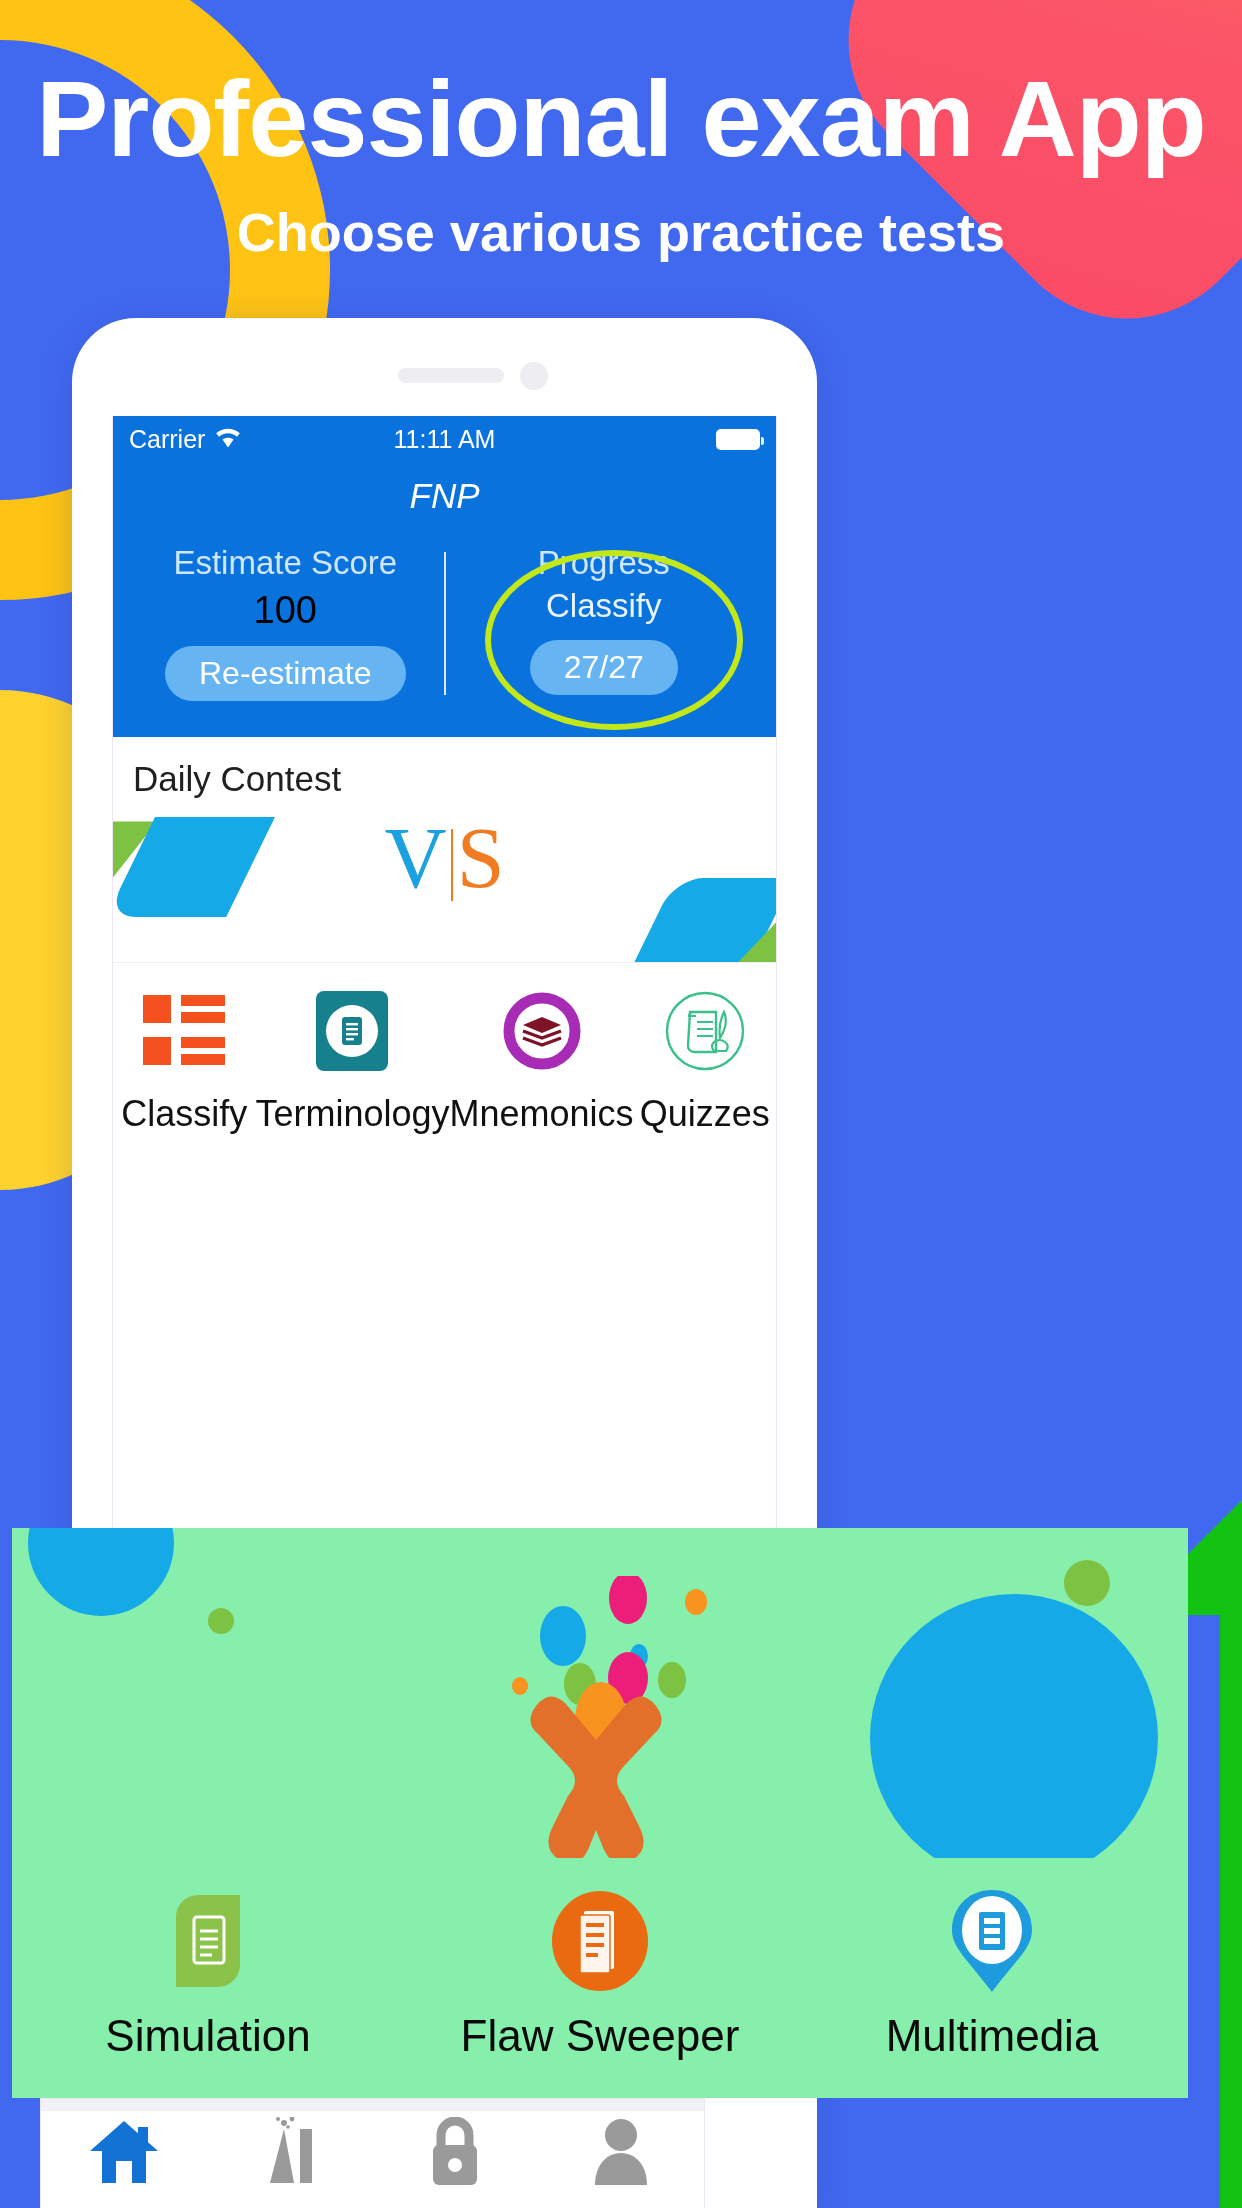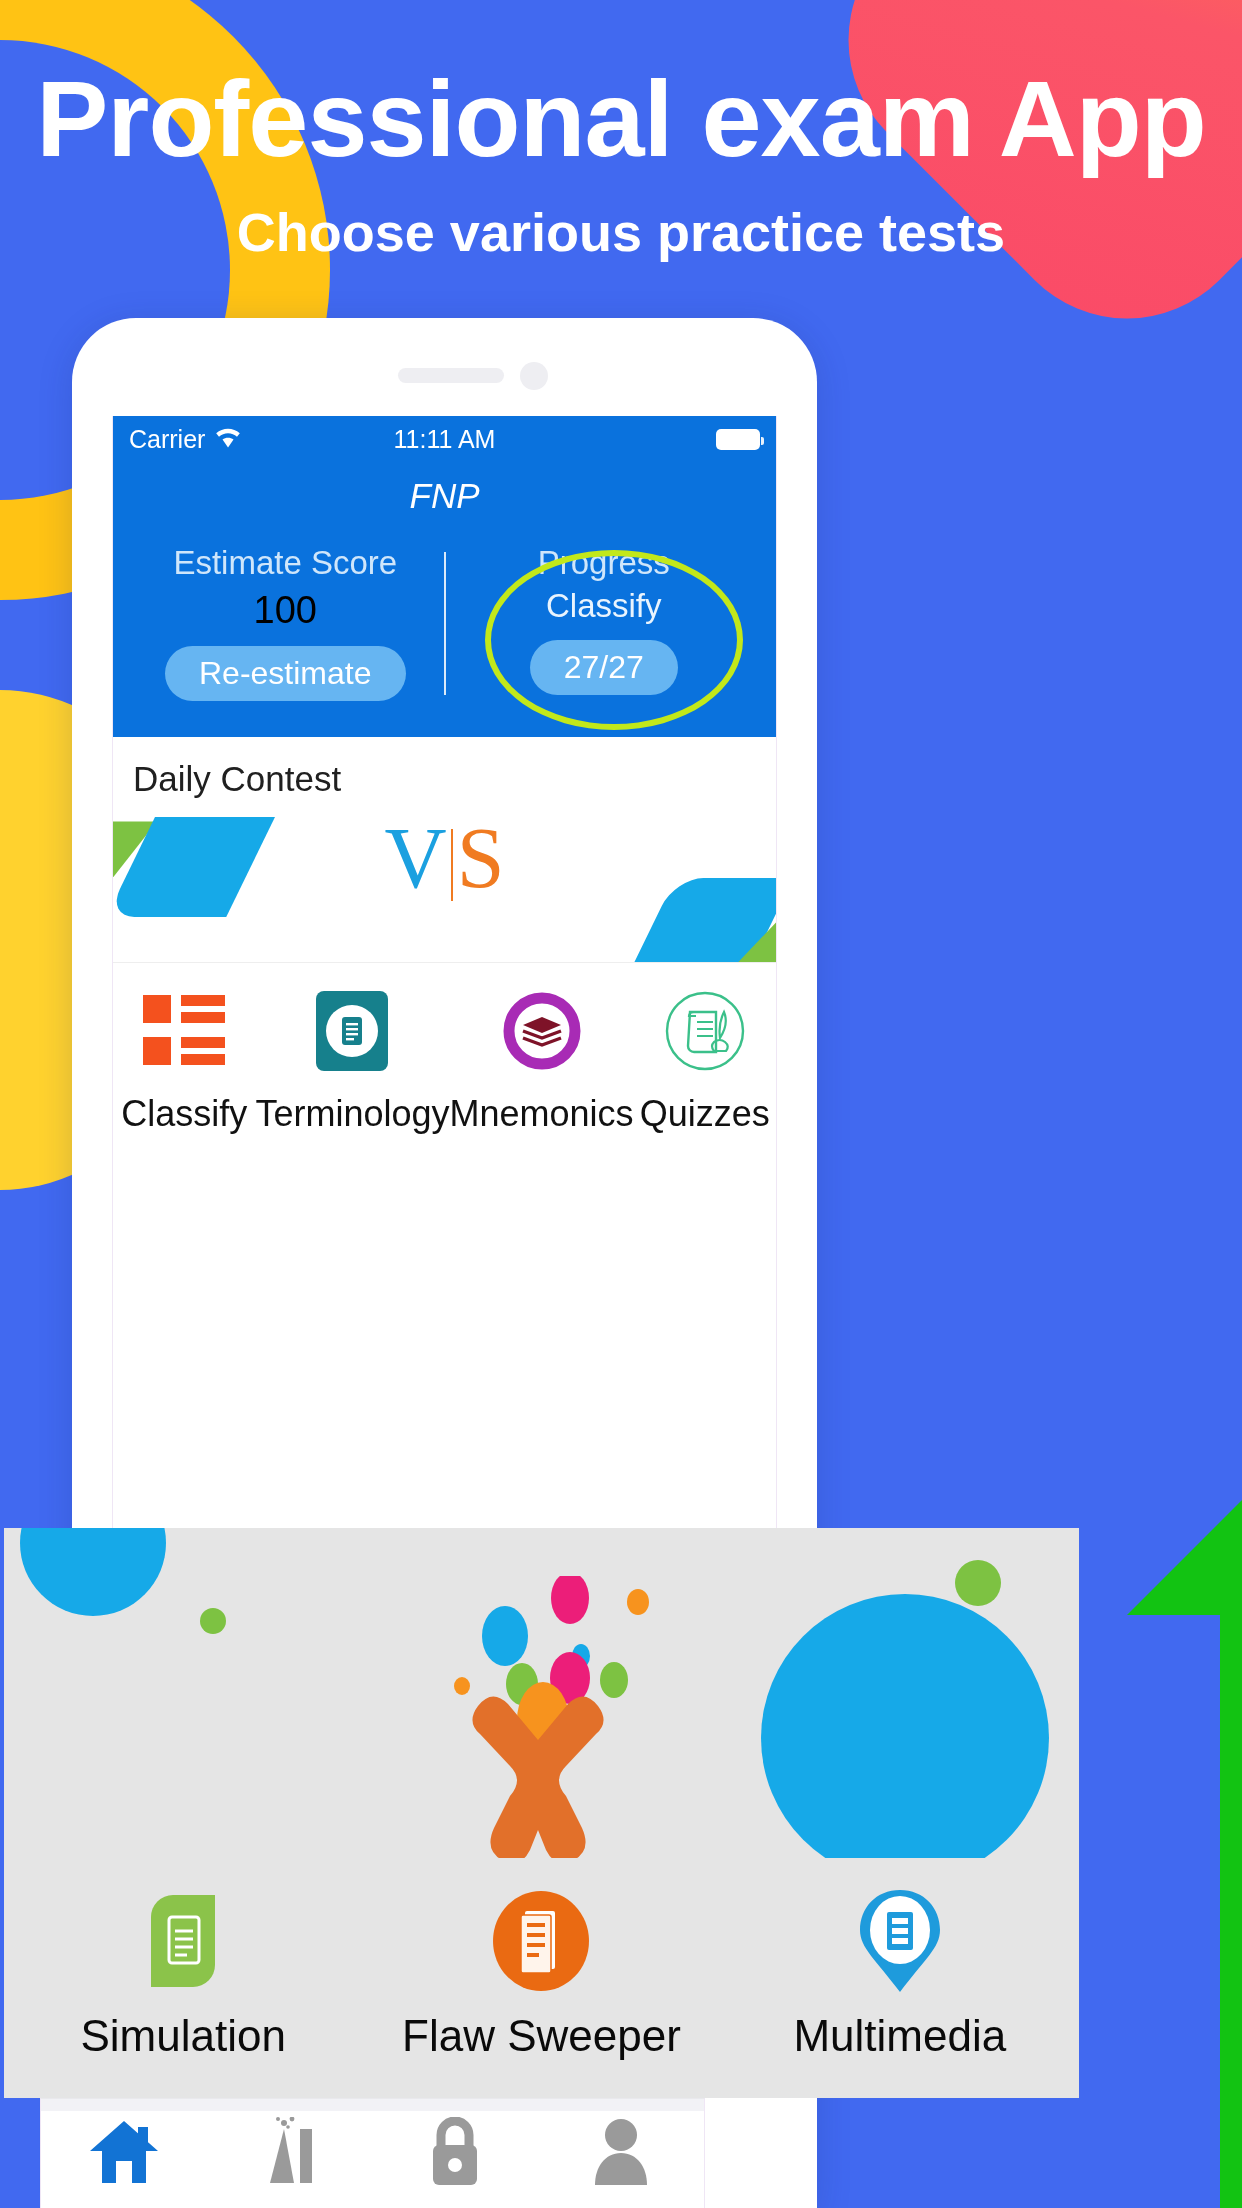--- a/index.html
+++ b/index.html
@@ -285,23 +285,23 @@
   .feature-label {
     margin-top: 20px;
     font-size: 36px;
     color: #111;
     white-space: nowrap;
   }
 
   
   .wide-card {
     position: absolute;
-    left: 4px; top: 1528px;
-    width: 1075px; height: 450px;
-    background: #e5e5e5;
+    left: 12px; top: 1528px;
+    width: 1176px; height: 450px;
+    background: #86efac;
     z-index: 5;
     overflow: hidden;
     border-bottom: 1px solid #E6E6E6;
   }
   .wide-card.lower {
     top: 1858px;
     height: 240px;
     border-bottom: none;
   }
   .wc-blue-semi {

